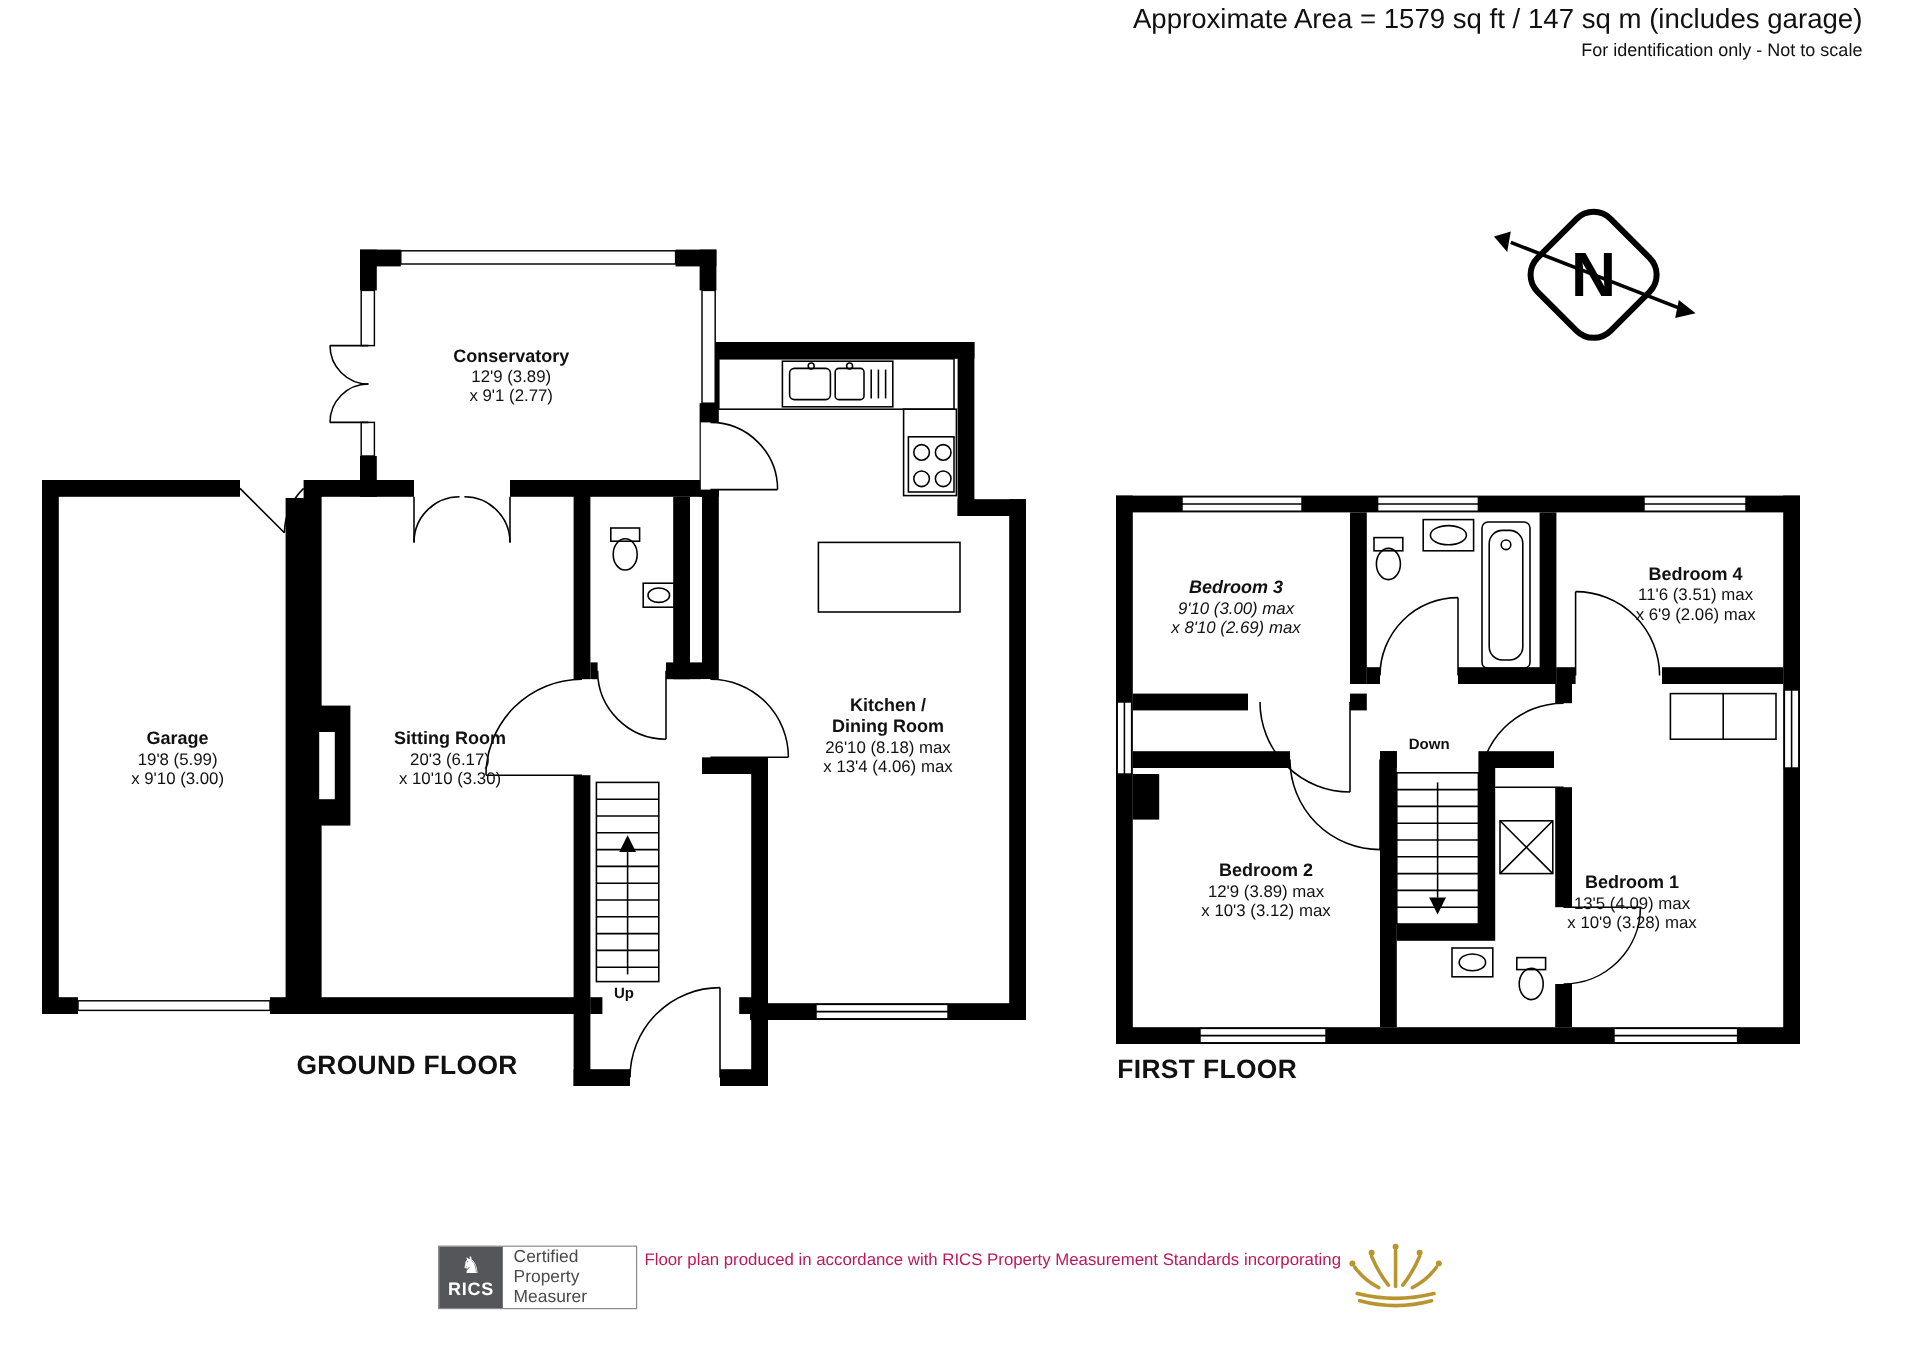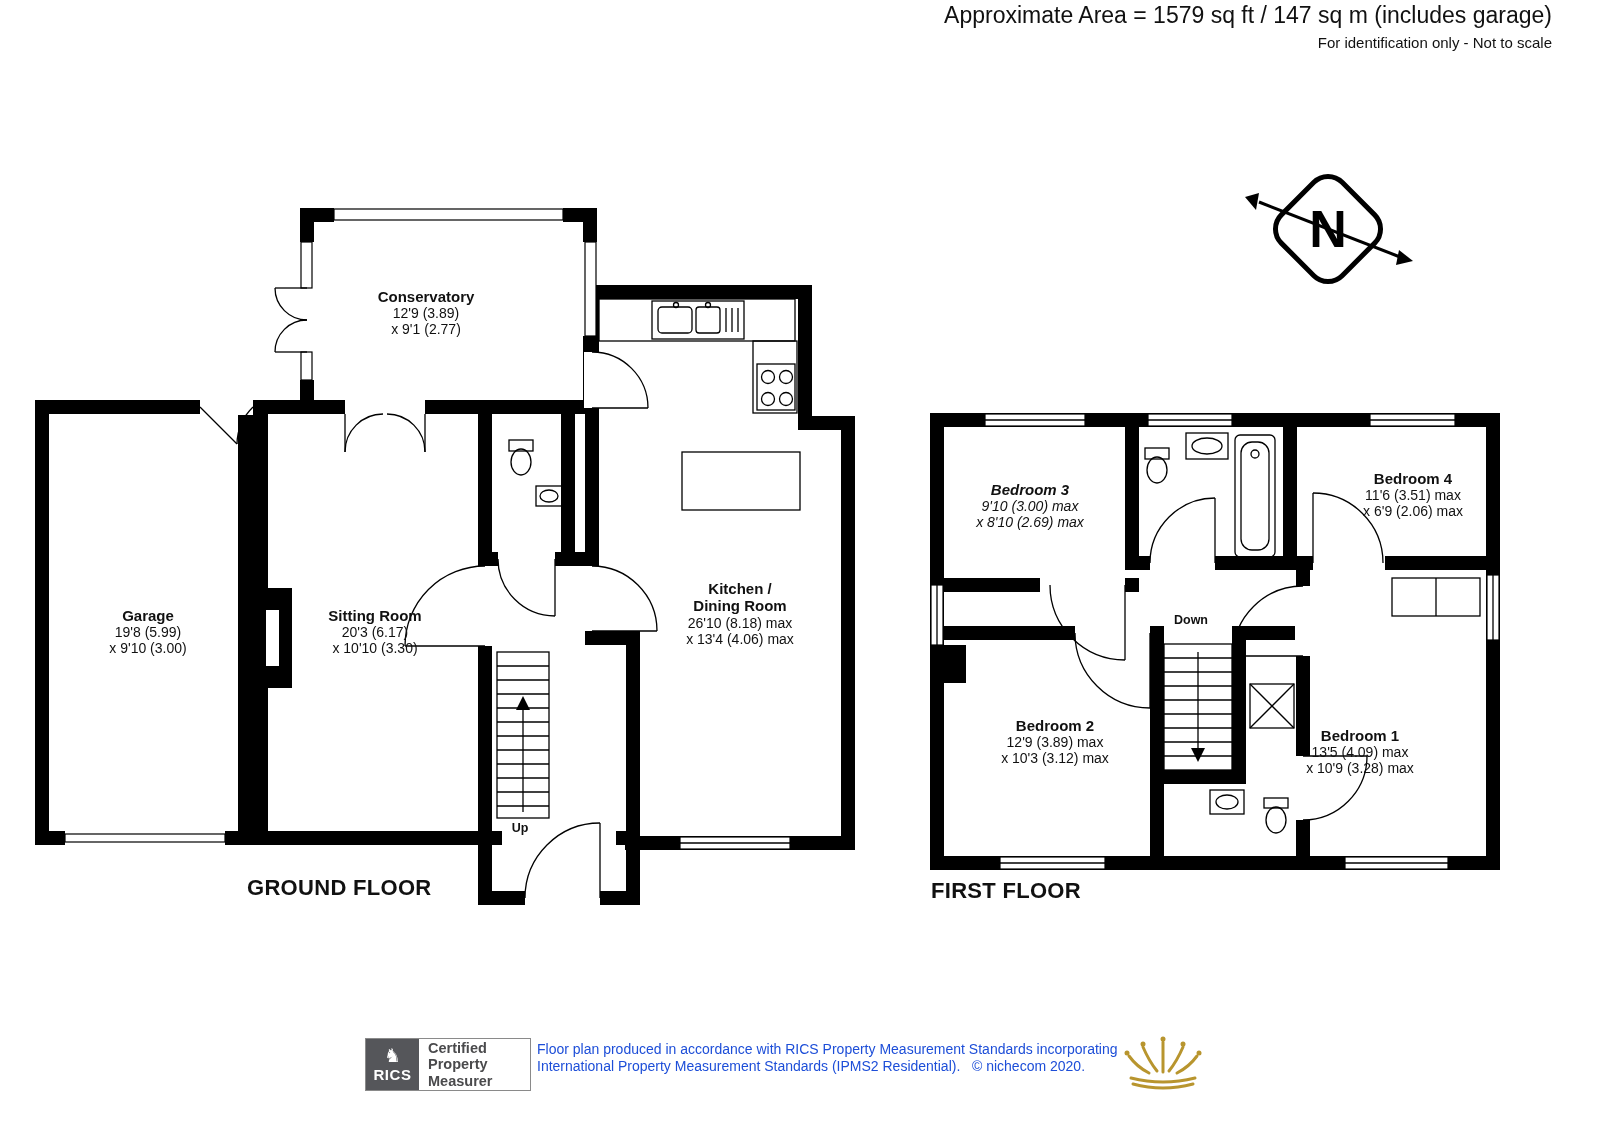--- a/index.html
+++ b/index.html
@@ -29,22 +29,22 @@
   .floor-title{position:absolute;font-size:22px;font-weight:bold;letter-spacing:.3px;}
 
   
   .rics-badge{position:absolute;left:365px;top:1038px;width:166px;height:53px;border:1px solid #8a8a8a;
     display:flex;background:#fff;box-sizing:border-box;}
   .rics-square{width:53px;background:#55565a;color:#fff;display:flex;flex-direction:column;
     align-items:center;justify-content:center;}
   .rics-crest{font-size:19px;line-height:1;}
   .rics-word{font-size:15px;font-weight:bold;letter-spacing:.6px;margin-top:1px;}
   .rics-lines{flex:1;display:flex;flex-direction:column;justify-content:center;padding-left:9px;
-    font-weight:bold;color:#4a4a4c;font-size:14.5px;line-height:1.12;}
-  .footer-lines{position:absolute;left:537px;top:1041px;font-size:14px;color:#1d4ed8;line-height:17px;}
+    font-weight:normal;color:#4a4a4c;font-size:14.5px;line-height:1.12;}
+  .footer-lines{position:absolute;left:537px;top:1041px;font-size:14px;color:#be185d;line-height:17px;}
   .footer-lines div{white-space:pre-wrap;}
 </style>
 </head>
 <body>
 
 <div class="page">
 
   <svg class="plan" viewBox="0 0 1600 1125">
 
     <g>
@@ -356,16 +356,15 @@
       <div class="rics-word">RICS</div>
     </div>
     <div class="rics-lines">
       <div>Certified</div>
       <div>Property</div>
       <div>Measurer</div>
     </div>
   </div>
   <div class="footer-lines">
     <div>Floor plan produced in accordance with RICS Property Measurement Standards incorporating</div>
-    <div>International Property Measurement Standards (IPMS2 Residential).   © nichecom 2020.</div>
   </div>
 
 </div>
 
 </body></html>

